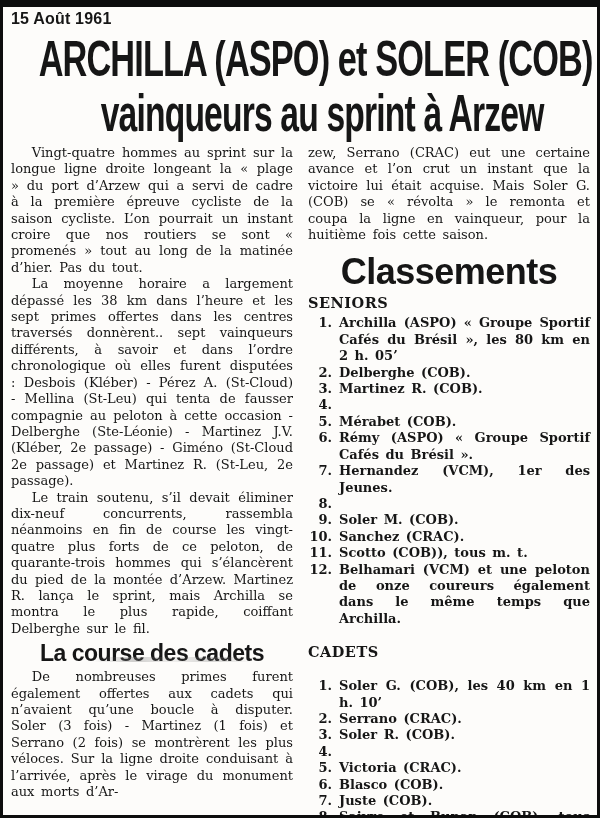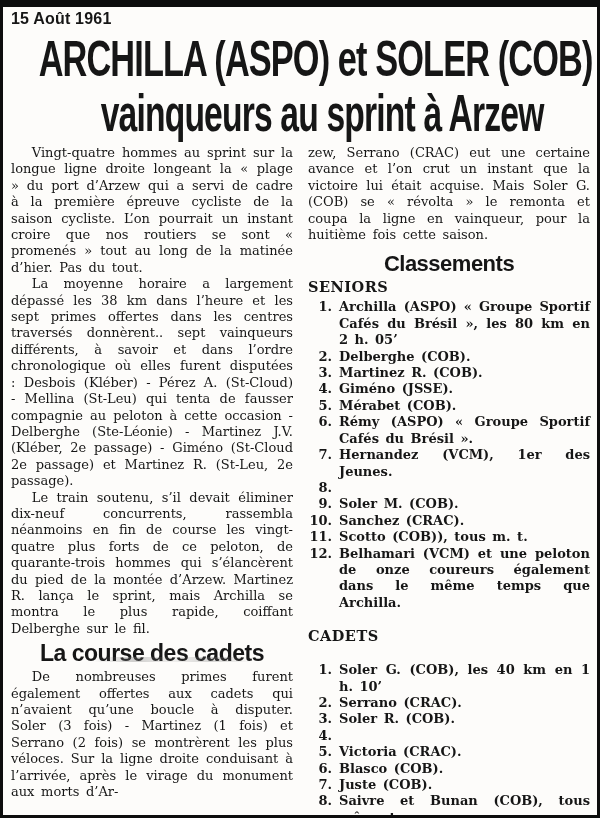--- a/index.html
+++ b/index.html
@@ -55,21 +55,21 @@
     font-family:"Liberation Sans", sans-serif;
     font-weight:bold;
     font-size:23px;
     letter-spacing:-0.5px;
   }
   h2.classements{
     margin:8px 0 0 0;
     text-align:center;
     font-family:"Liberation Sans", sans-serif;
     font-weight:bold;
-    font-size:22px;
+    font-size:36px;
     letter-spacing:-0.5px;
   }
   h3.cat{
     margin:1px 0 4px 0;
     text-align:left;
     font-size:14.5px;
     font-weight:bold;
     letter-spacing:0.5px;
   }
   h3.cat.cadets{margin:16px 0 18px 0;}
@@ -129,21 +129,20 @@
           <div class="row">
             <span class="num">2.</span>
             <span class="txt">Delberghe (COB).</span>
           </div>
           <div class="row">
             <span class="num">3.</span>
             <span class="txt">Martinez R. (COB).</span>
           </div>
           <div class="row">
             <span class="num">4.</span>
-            <span class="txt">Giméno (JSSE).</span>
           </div>
           <div class="row">
             <span class="num">5.</span>
             <span class="txt">Mérabet (COB).</span>
           </div>
           <div class="row">
             <span class="num">6.</span>
             <span class="txt">Rémy (ASPO) « Groupe Sportif Cafés du Brésil ».</span>
           </div>
           <div class="row">

